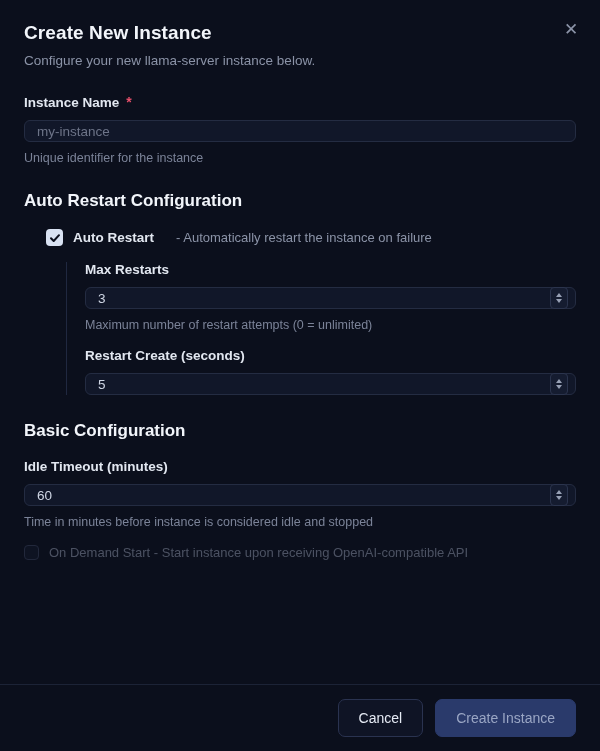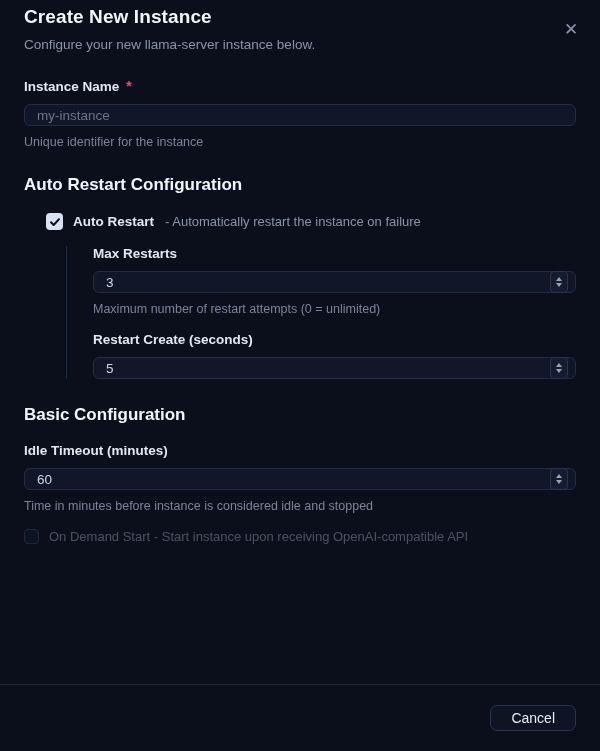--- a/index.html
+++ b/index.html
@@ -31,21 +31,21 @@
     color: #8b93a7;
     font-size: 17px;
     line-height: 1;
     cursor: pointer;
     border-radius: 4px;
     background: transparent;
     border: none;
   }
 
   .header {
-    padding: 6px 24px 0 24px;
+    padding: 22px 24px 0 24px;
     flex: 0 0 auto;
   }
   .title {
     font-size: 19px;
     font-weight: bold;
     letter-spacing: 0.1px;
     color: #f2f5fa;
   }
   .subtitle {
     margin-top: 9px;
@@ -144,27 +144,27 @@
   }
   .checkbox svg { display: block; }
   .cb-label {
     font-size: 13.5px;
     font-weight: bold;
     color: #e2e7f0;
   }
   .cb-desc {
     font-size: 13px;
     color: #8b93a7;
-    margin-left: 1px;
+    margin-left: 12px;
   }
 
   .indent {
     margin-left: 42px;
     border-left: 1px solid #202840;
-    padding-left: 8px;
+    padding-left: 0;
     margin-top: 16px;
   }
   .sub-field { margin-top: 0; }
   .sub-field + .sub-field { margin-top: 16px; }
   .indent .field-label,
   .indent .hint,
   .indent .input-wrap { margin-left: 18px; }
 
   .basic-field { margin-top: 18px; }
 
@@ -190,21 +190,21 @@
     border-top: 1px solid #1c2336;
     background: #0b0f1c;
     padding: 14px 24px;
     display: flex;
     justify-content: flex-end;
     align-items: center;
     gap: 12px;
     height: 67px;
   }
   .btn {
-    height: 26px;
+    height: 38px;
     border-radius: 7px;
     font-size: 14px;
     font-family: "Liberation Sans", sans-serif;
     cursor: pointer;
     border: 1px solid transparent;
     padding: 0 20px;
   }
   .btn-cancel {
     background: #0f1425;
     border-color: #2a3350;
@@ -303,14 +303,15 @@
     <div class="cut-row">
       <span class="cut-check"></span>
       <span>On Demand Start - Start instance upon receiving OpenAI-compatible API</span>
     </div>
 
     <div class="scroll-fade"></div>
   </div>
 
   <div class="footer">
     <button class="btn btn-cancel">Cancel</button>
+    <button class="btn btn-primary">Create Instance</button>
   </div>
 </div>
 
 </body></html>

